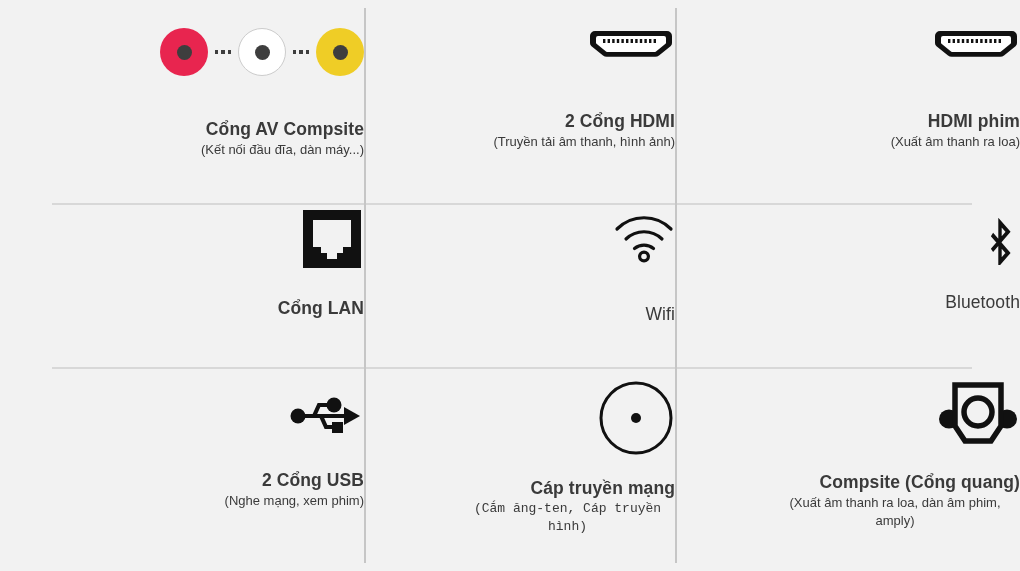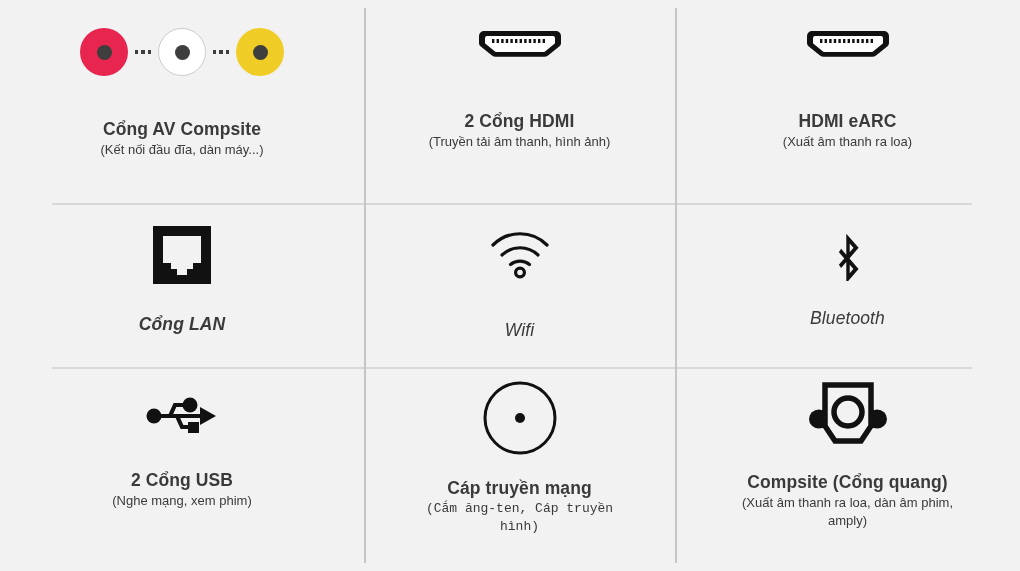--- a/index.html
+++ b/index.html
@@ -20,21 +20,21 @@
     height: 571px;
     display: grid;
     grid-template-columns: 364px 311px 345px;
     grid-template-rows: 203px 164px 204px;
   }
 
   .grid-cell {
     position: relative;
     display: flex;
     flex-direction: column;
-    align-items: center;
+    align-items: flex-end;
     justify-content: flex-start;
     box-sizing: border-box;
     text-align: center;
   }
 
   
   .divider {
     position: absolute;
     background: #d8d8d8;
     z-index: 5;
@@ -108,21 +108,21 @@
     gap: 3px;
   }
   .av-dots span {
     width: 3.5px;
     height: 3.5px;
     background: #3e3e3e;
   }
 
   
   .row1-cell { padding-top: 28px; }
-  .row2-cell { padding-top: 20px; font-style: italic; }
+  .row2-cell { padding-top: 4px; }
   .row3-cell { padding-top: 12px; }
 
   .gap-sm { height: 16px; }
   .gap-md { height: 20px; }
   .gap-lg { height: 24px; }
 </style>
 </head>
 <body>
 
 <div id="port-grid">
@@ -202,21 +202,21 @@
           <rect x="43.6" y="11" width="2.4" height="4"></rect>
           <rect x="48.2" y="11" width="2.4" height="4"></rect>
           <rect x="52.8" y="11" width="2.4" height="4"></rect>
           <rect x="57.4" y="11" width="2.4" height="4"></rect>
           <rect x="62" y="11" width="2.4" height="4"></rect>
           <rect x="66.6" y="11" width="2.4" height="4"></rect>
         </g>
       </svg>
     </div>
     <div class="gap-lg" style="height:48px;"></div>
-    <div class="cell-title">HDMI eARC</div>
+    <div class="cell-title">HDMI phim</div>
     <div class="cell-sub wide">(Xuất âm thanh ra loa)</div>
   </div>
 
   <div class="grid-cell row2-cell">
     <div class="icon-wrap">
       <svg width="64" height="64" viewBox="0 0 64 64">
         <rect x="3" y="3" width="58" height="58" fill="#111111"></rect>
         <path d="M13 13 H51 V40 H43 V46 H37 V52 H27 V46 H21 V40 H13 Z" fill="#f2f2f2"></path>
       </svg>
     </div>

